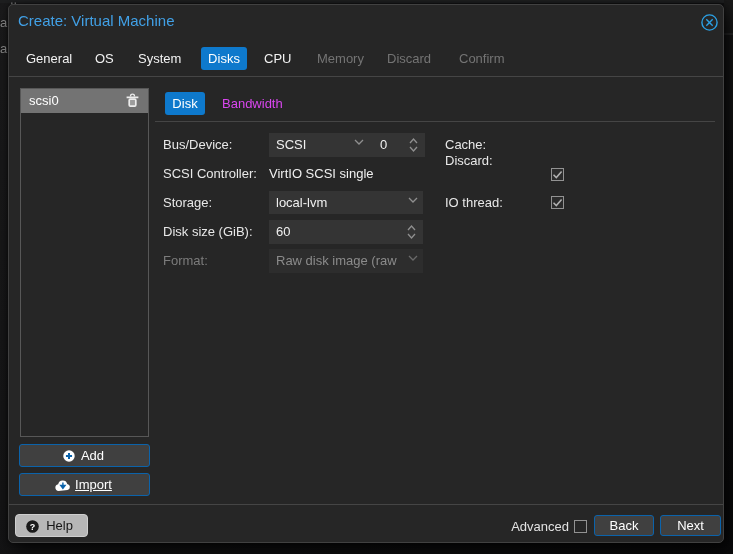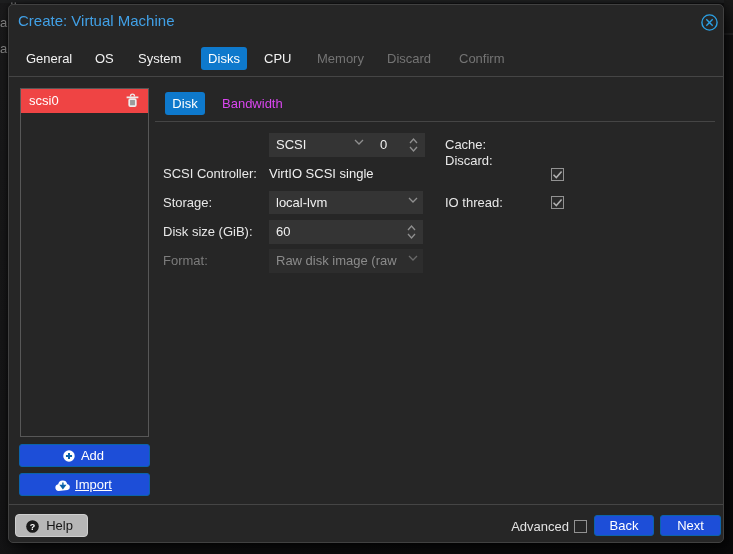--- a/index.html
+++ b/index.html
@@ -31,24 +31,24 @@
   .closebtn { left:692px; top:9px; width:17px; height:17px; }
   .tabtext { top:42px; height:23px; line-height:23px; font-size:13px; color:#f2f2f2; }
   .tabdis { color:#747474; }
   .tabactive {
     background:#0e79cc; border-radius:3px; color:#fff; text-align:center;
   }
   .tabline { left:0px; top:71px; width:715px; height:1px; background:#454545; }
 
   
   .listpanel { left:11px; top:83px; width:129px; height:349px; border:1px solid #575757; background:#262626; }
-  .listrow { left:0px; top:0px; width:127px; height:24px; background:#ef4444; color:#ffffff; font-size:13px; line-height:24px; }
+  .listrow { left:0px; top:0px; width:127px; height:24px; background:#737373; color:#ffffff; font-size:13px; line-height:24px; }
   .listrow .lbl { position:absolute; left:8px; top:0; }
   .btn {
-    background:#1d4ed8; border-radius:3px; color:#fff; font-size:13px;
+    background:#404040; border-radius:3px; color:#fff; font-size:13px;
     text-align:center; border:1px solid #0b63ab;
   }
   .addbtn { left:10px; top:439px; width:131px; height:23px; line-height:21px; }
   .importbtn { left:10px; top:468px; width:131px; height:23px; line-height:21px;text-decoration:underline; }
 
   
   .itabDisk { left:156px; top:87px; width:40px; height:23px; line-height:23px; font-size:13px; text-align:center; color:#fff; background:#0e79cc; border-radius:3px; }
   .itabBw { left:213px; top:87px; height:23px; line-height:23px; font-size:13px; color:#d946ef; }
   .itabline { left:146px; top:116px; width:560px; height:1px; background:#454545; }
 
@@ -125,20 +125,21 @@
         <path d="M3.6 11 a3.4 3.4 0 0 1 -0.4 -6.75 a4.6 4.6 0 0 1 9 -0.35 a3.1 3.1 0 0 1 0.3 6.1 z" fill="#ffffff"></path>
         <path d="M7.9 2.6 v2.8 M5.7 5.4 h4.4 L7.9 8.4 z" stroke="#0b63ab" stroke-width="1.4" fill="#0b63ab"></path>
       </svg>
       <span style="margin-left:18px;">Import</span>
     </div>
 
     <div class="abs itabDisk">Disk</div>
     <div class="abs itabBw">Bandwidth</div>
     <div class="abs itabline"></div>
 
+    <div class="abs flabel" style="left:154px;top:128px;">Bus/Device:</div>
     <div class="abs field" style="left:260px;top:128px;width:100px;">SCSI
       <svg class="chev" viewBox="0 0 10 6">
         <path d="M1 1 L5 5 L9 1" stroke="#8f8f8f" stroke-width="1.3" fill="none"></path>
       </svg>
     </div>
     <div class="abs field" style="left:360px;top:128px;width:56px;padding-left:11px;">0
       <svg class="spin" viewBox="0 0 13 18">
         <path d="M3 7 L6.5 3 L10 7" stroke="#8f8f8f" stroke-width="1.3" fill="none"></path>
         <path d="M3 11 L6.5 15 L10 11" stroke="#8f8f8f" stroke-width="1.3" fill="none"></path>
       </svg>

